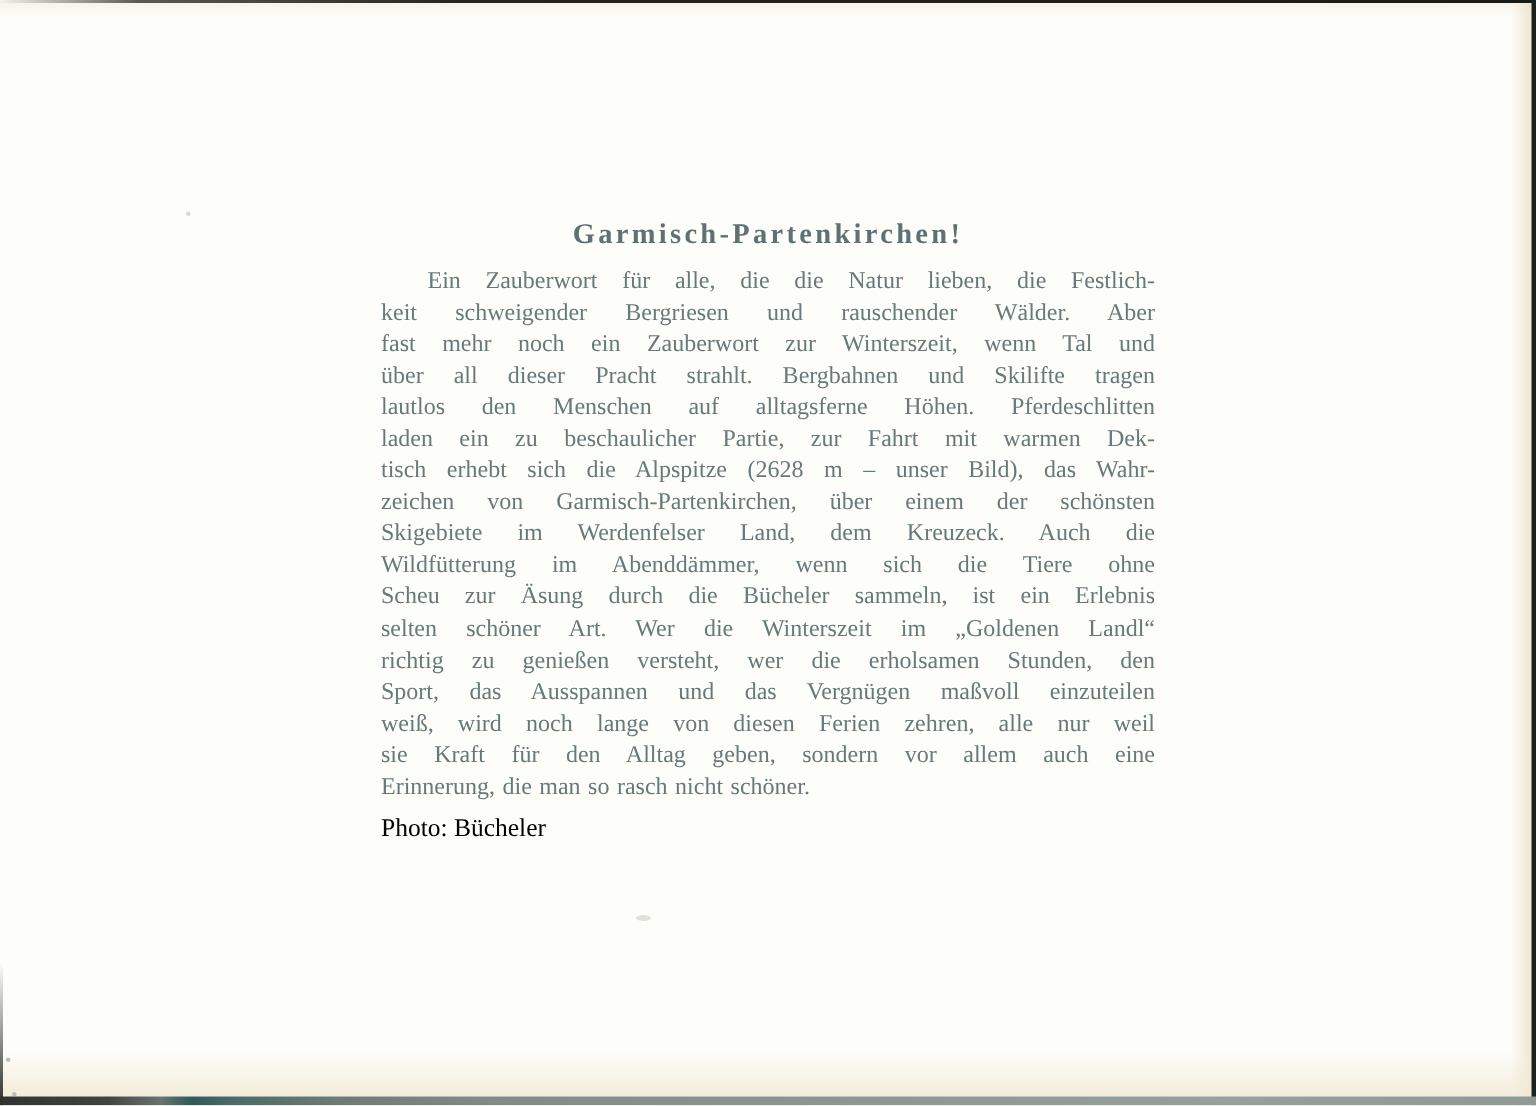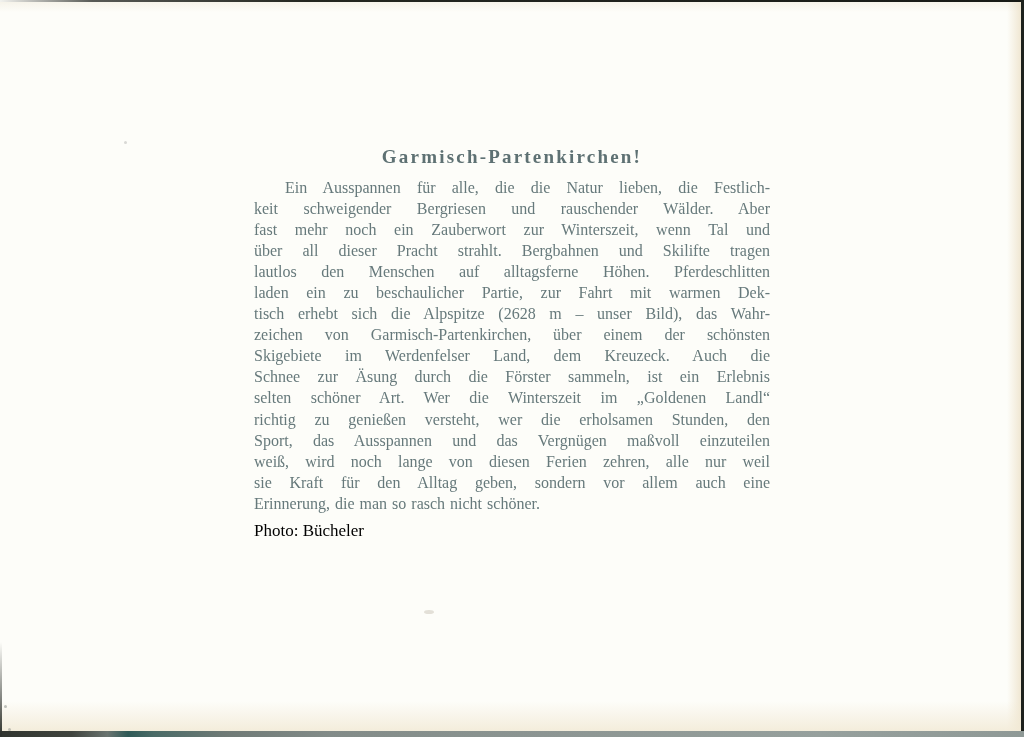--- a/index.html
+++ b/index.html
@@ -112,30 +112,31 @@
   <div class="speck speck-a"></div>
   <div class="speck speck-b"></div>
   <div class="speck speck-c"></div>
   <div class="speck smudge"></div>
 
   <div class="text-block">
     <h1 class="doc-title">Garmisch-Partenkirchen!</h1>
 
     <div class="paragraph">
 
-    <div class="para-line">Ein Ausspannen für alle, die die Natur lieben, die Festlich-</div>
+    <div class="para-line">Ein Zauberwort für alle, die die Natur lieben, die Festlich-</div>
         <div class="para-line">keit schweigender Bergriesen und rauschender Wälder. Aber</div>
         <div class="para-line">fast mehr noch ein Zauberwort zur Winterszeit, wenn Tal und</div>
         <div class="para-line">über all dieser Pracht strahlt. Bergbahnen und Skilifte tragen</div>
         <div class="para-line">lautlos den Menschen auf alltagsferne Höhen. Pferdeschlitten</div>
         <div class="para-line">laden ein zu beschaulicher Partie, zur Fahrt mit warmen Dek-</div>
         <div class="para-line">tisch erhebt sich die Alpspitze (2628 m – unser Bild), das Wahr-</div>
         <div class="para-line">zeichen von Garmisch-Partenkirchen, über einem der schönsten</div>
         <div class="para-line">Skigebiete im Werdenfelser Land, dem Kreuzeck. Auch die</div>
-        <div class="para-line">Schnee zur Äsung durch die Förster sammeln, ist ein Erlebnis</div>
+        <div class="para-line">Wildfütterung im Abenddämmer, wenn sich die Tiere ohne</div>
+        <div class="para-line">Scheu zur Äsung durch die Bücheler sammeln, ist ein Erlebnis</div>
         <div class="para-line">selten schöner Art. Wer die Winterszeit im „Goldenen Landl“</div>
         <div class="para-line">richtig zu genießen versteht, wer die erholsamen Stunden, den</div>
         <div class="para-line">Sport, das Ausspannen und das Vergnügen maßvoll einzuteilen</div>
         <div class="para-line">weiß, wird noch lange von diesen Ferien zehren, alle nur weil</div>
         <div class="para-line">sie Kraft für den Alltag geben, sondern vor allem auch eine</div>
         <div class="para-line">Erinnerung, die man so rasch nicht schöner.</div>
       </div>
 
     <div class="credit">Photo: Bücheler</div>
   </div>

